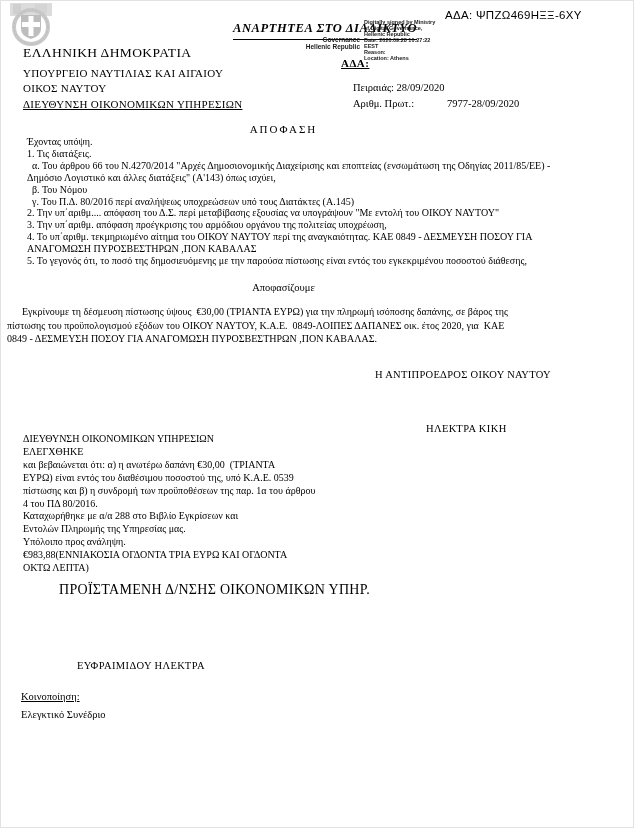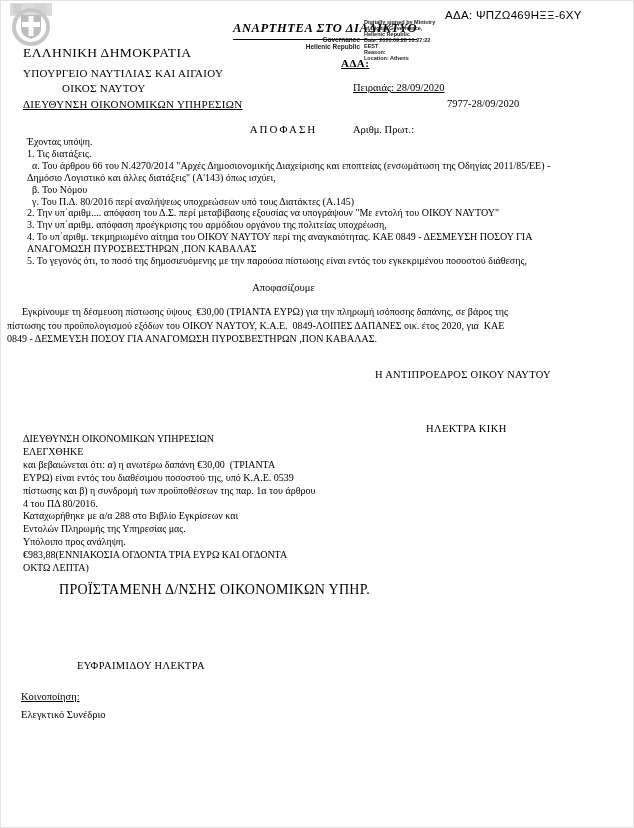--- a/index.html
+++ b/index.html
@@ -11,30 +11,30 @@
     box-sizing:border-box;
     font-family:"Liberation Serif", serif;
     color:#000;
     overflow:hidden;
   }
   .abs{position:absolute;}
   .line{white-space:pre;}
   
   .agency-l1{left:22px;top:44px;font-size:13.5px;letter-spacing:.4px;}
   .agency-l2{left:22px;top:66px;font-size:11px;letter-spacing:.3px;}
-  .agency-l3{left:22px;top:81px;font-size:11px;letter-spacing:.3px;margin-left:39px;}
+  .agency-l3{left:22px;top:81px;font-size:11px;letter-spacing:.3px;}
   .agency-l4{left:22px;top:97px;font-size:11px;letter-spacing:.3px;text-decoration:underline;}
   
   .anartitea{left:232px;top:20px;font-size:12.5px;letter-spacing:.6px;border-bottom:1.5px solid #000;padding-bottom:3px;font-weight:600;font-style:italic;}
   .ada-top{left:444px;top:8px;font-size:11.5px;font-family:"Liberation Sans",sans-serif;letter-spacing:.3px;}
   .stamp-left{left:299px;top:35px;font-size:6.5px;line-height:7px;font-family:"Liberation Sans",sans-serif;font-weight:bold;color:#1a1a1a;text-align:right;width:60px;}
   .stamp-right{left:363px;top:18px;font-size:5.5px;line-height:6px;font-family:"Liberation Sans",sans-serif;font-weight:bold;color:#1a1a1a;}
   .ada-label{left:340px;top:56px;font-size:11px;font-weight:bold;text-decoration:underline;letter-spacing:.5px;}
-  .place-date{left:352px;top:81px;font-size:10.5px;text-decoration:underline;}
-  .prot-label{left:352px;top:97px;font-size:10.5px;margin-top:26px;}
+  .place-date{left:352px;top:81px;font-size:10.5px;}
+  .prot-label{left:352px;top:97px;font-size:10.5px;}
   .prot-value{left:446px;top:97px;font-size:10.5px;}
   
   .apofasi{left:0;top:122px;width:565px;text-align:center;font-size:11px;letter-spacing:2px;}
   .preamble{left:6px;top:135px;font-size:10px;line-height:11.9px;width:622px;margin-left:20px;}
   .apofasizoume{left:0;top:281px;width:565px;text-align:center;font-size:10.5px;}
   .resolve{left:6px;top:304px;font-size:10px;line-height:13.5px;width:500px;}
   
   .vp-title{left:374px;top:368px;font-size:10.5px;letter-spacing:.3px;}
   .vp-name{left:425px;top:422px;font-size:10.5px;letter-spacing:.4px;}
   .verif{left:22px;top:432px;font-size:10px;line-height:12.9px;width:330px;}

